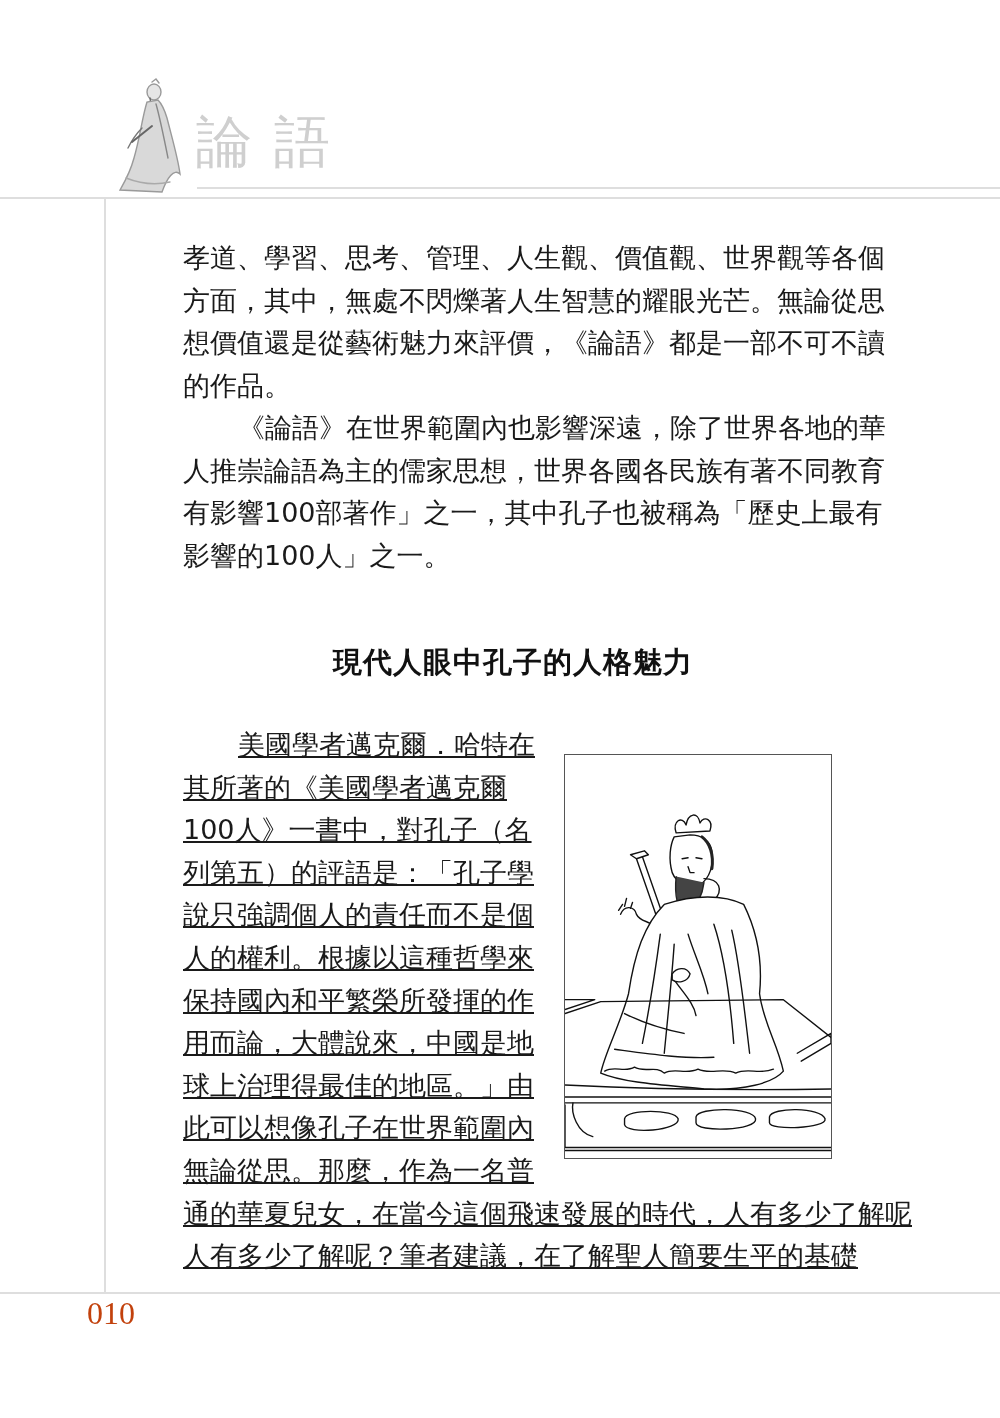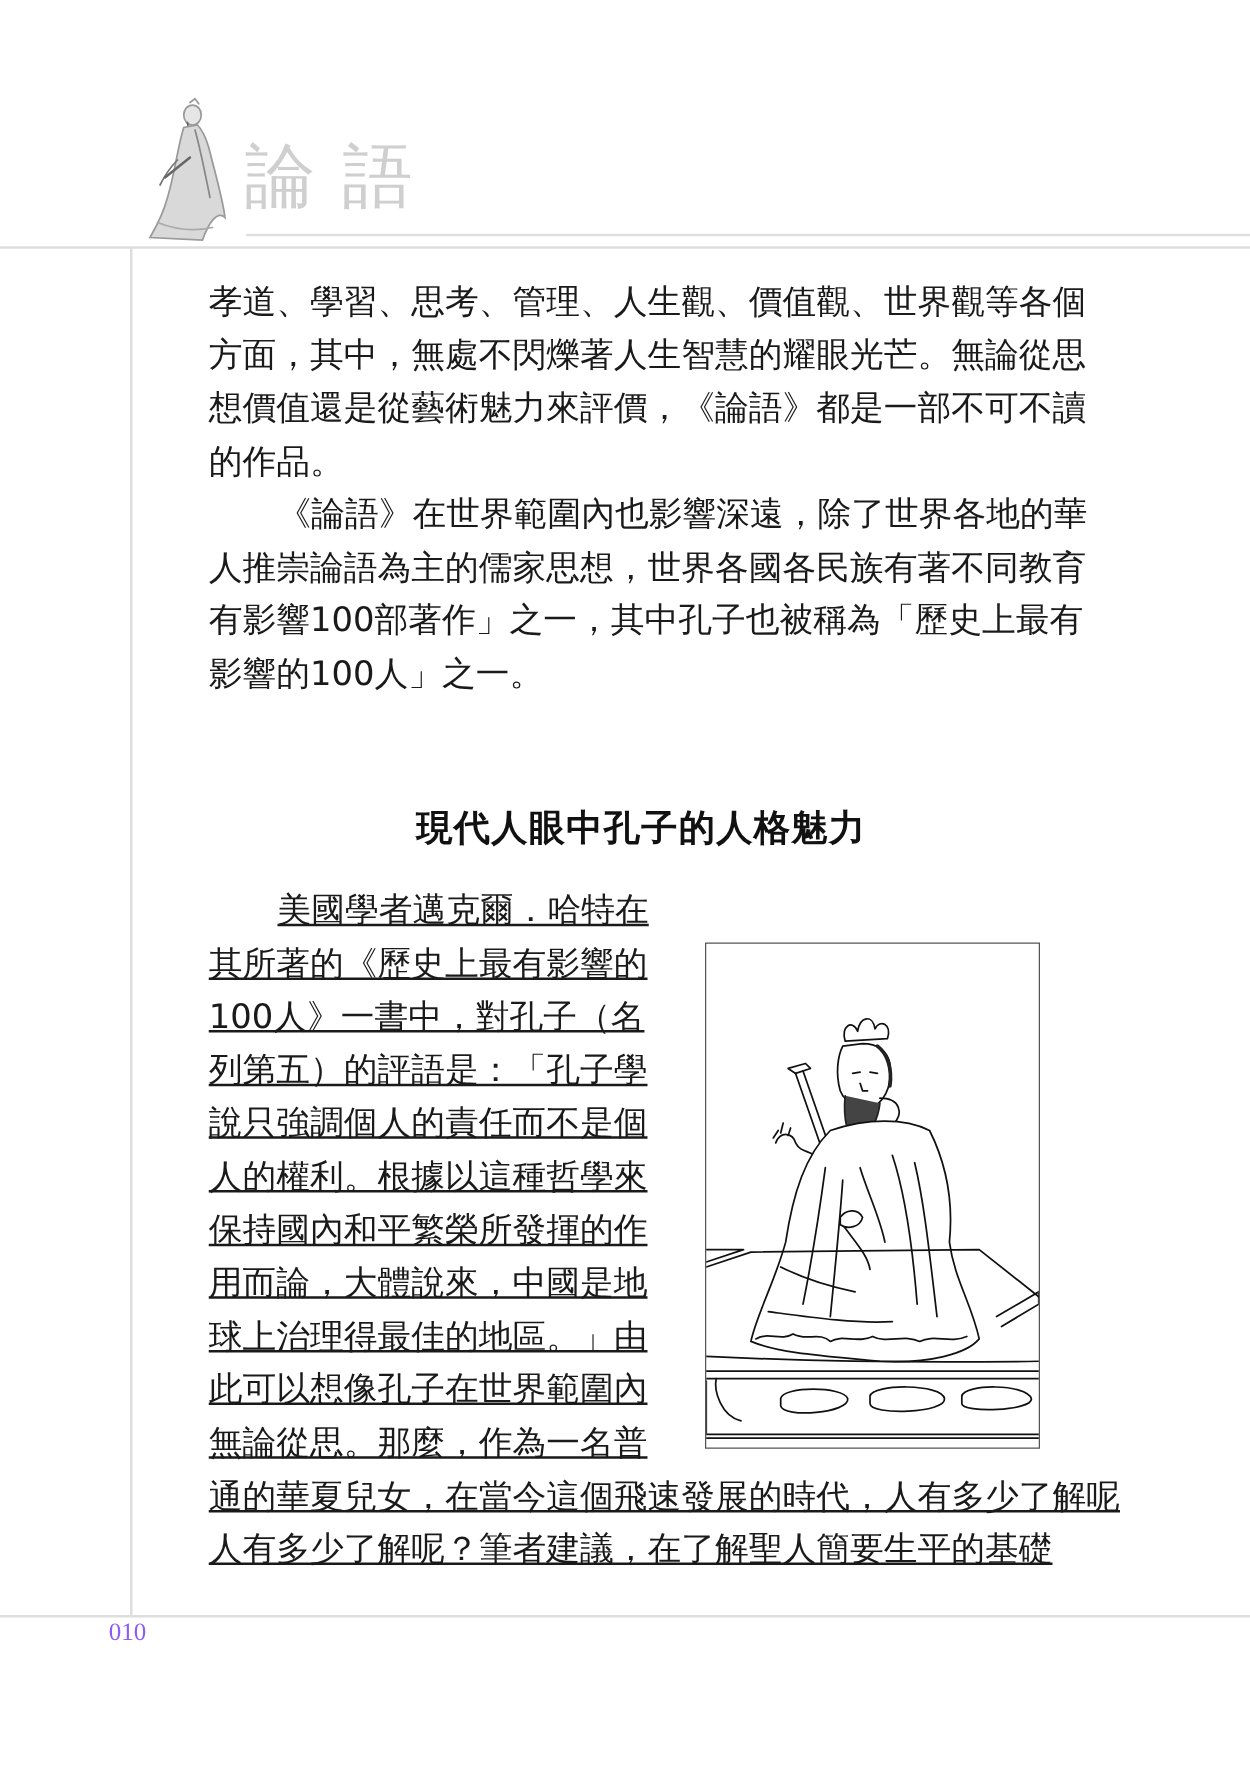--- a/index.html
+++ b/index.html
@@ -65,33 +65,33 @@
       right: 0;
       top: 1292px;
       height: 2px;
       background: #dedede;
     }
     .page-number {
       position: absolute;
       left: 87px;
       top: 1295px;
       font-family: "Liberation Serif", "DejaVu Serif", serif;
-      font-size: 20px;
-      color: #8b5cf6;
+      font-size: 32px;
+      color: #c2410c;
     }
 
     
     .text-block {
       position: absolute;
       left: 167px;
       font-family: "DejaVu Sans", "Liberation Sans", sans-serif;
       font-size: 27px;
       line-height: 42.6px;
       color: #1a1a1a;
-      margin: 0;
+      margin: 16px;
       white-space: nowrap;
     }
     .line { display: block; height: 42.6px; }
     .indent { padding-left: 55px; }
 
     .para-1 { top: 221px; }
     .para-2 { top: 391px; }
 
     .section-heading {
       position: absolute;
@@ -155,21 +155,21 @@
   <span class="line indent">《論語》在世界範圍內也影響深遠，除了世界各地的華</span>
   <span class="line">人推崇論語為主的儒家思想，世界各國各民族有著不同教育</span>
   <span class="line">有影響100部著作」之一，其中孔子也被稱為「歷史上最有</span>
   <span class="line">影響的100人」之一。</span>
 </div>
 
 <h2 class="section-heading">現代人眼中孔子的人格魅力</h2>
 
 <div class="text-block para-3">
   <span class="line indent">美國學者邁克爾．哈特在</span>
-  <span class="line">其所著的《歷史上最有影響的</span>
+  <span class="line">其所著的《美國學者邁克爾</span>
   <span class="line">100人》一書中，對孔子（名</span>
   <span class="line">列第五）的評語是：「孔子學</span>
   <span class="line">說只強調個人的責任而不是個</span>
   <span class="line">人的權利。根據以這種哲學來</span>
   <span class="line">保持國內和平繁榮所發揮的作</span>
   <span class="line">用而論，大體說來，中國是地</span>
   <span class="line">球上治理得最佳的地區。」由</span>
   <span class="line">此可以想像孔子在世界範圍內</span>
   <span class="line">無論從思。那麼，作為一名普</span>
   <span class="line">通的華夏兒女，在當今這個飛速發展的時代，人有多少了解呢</span>

